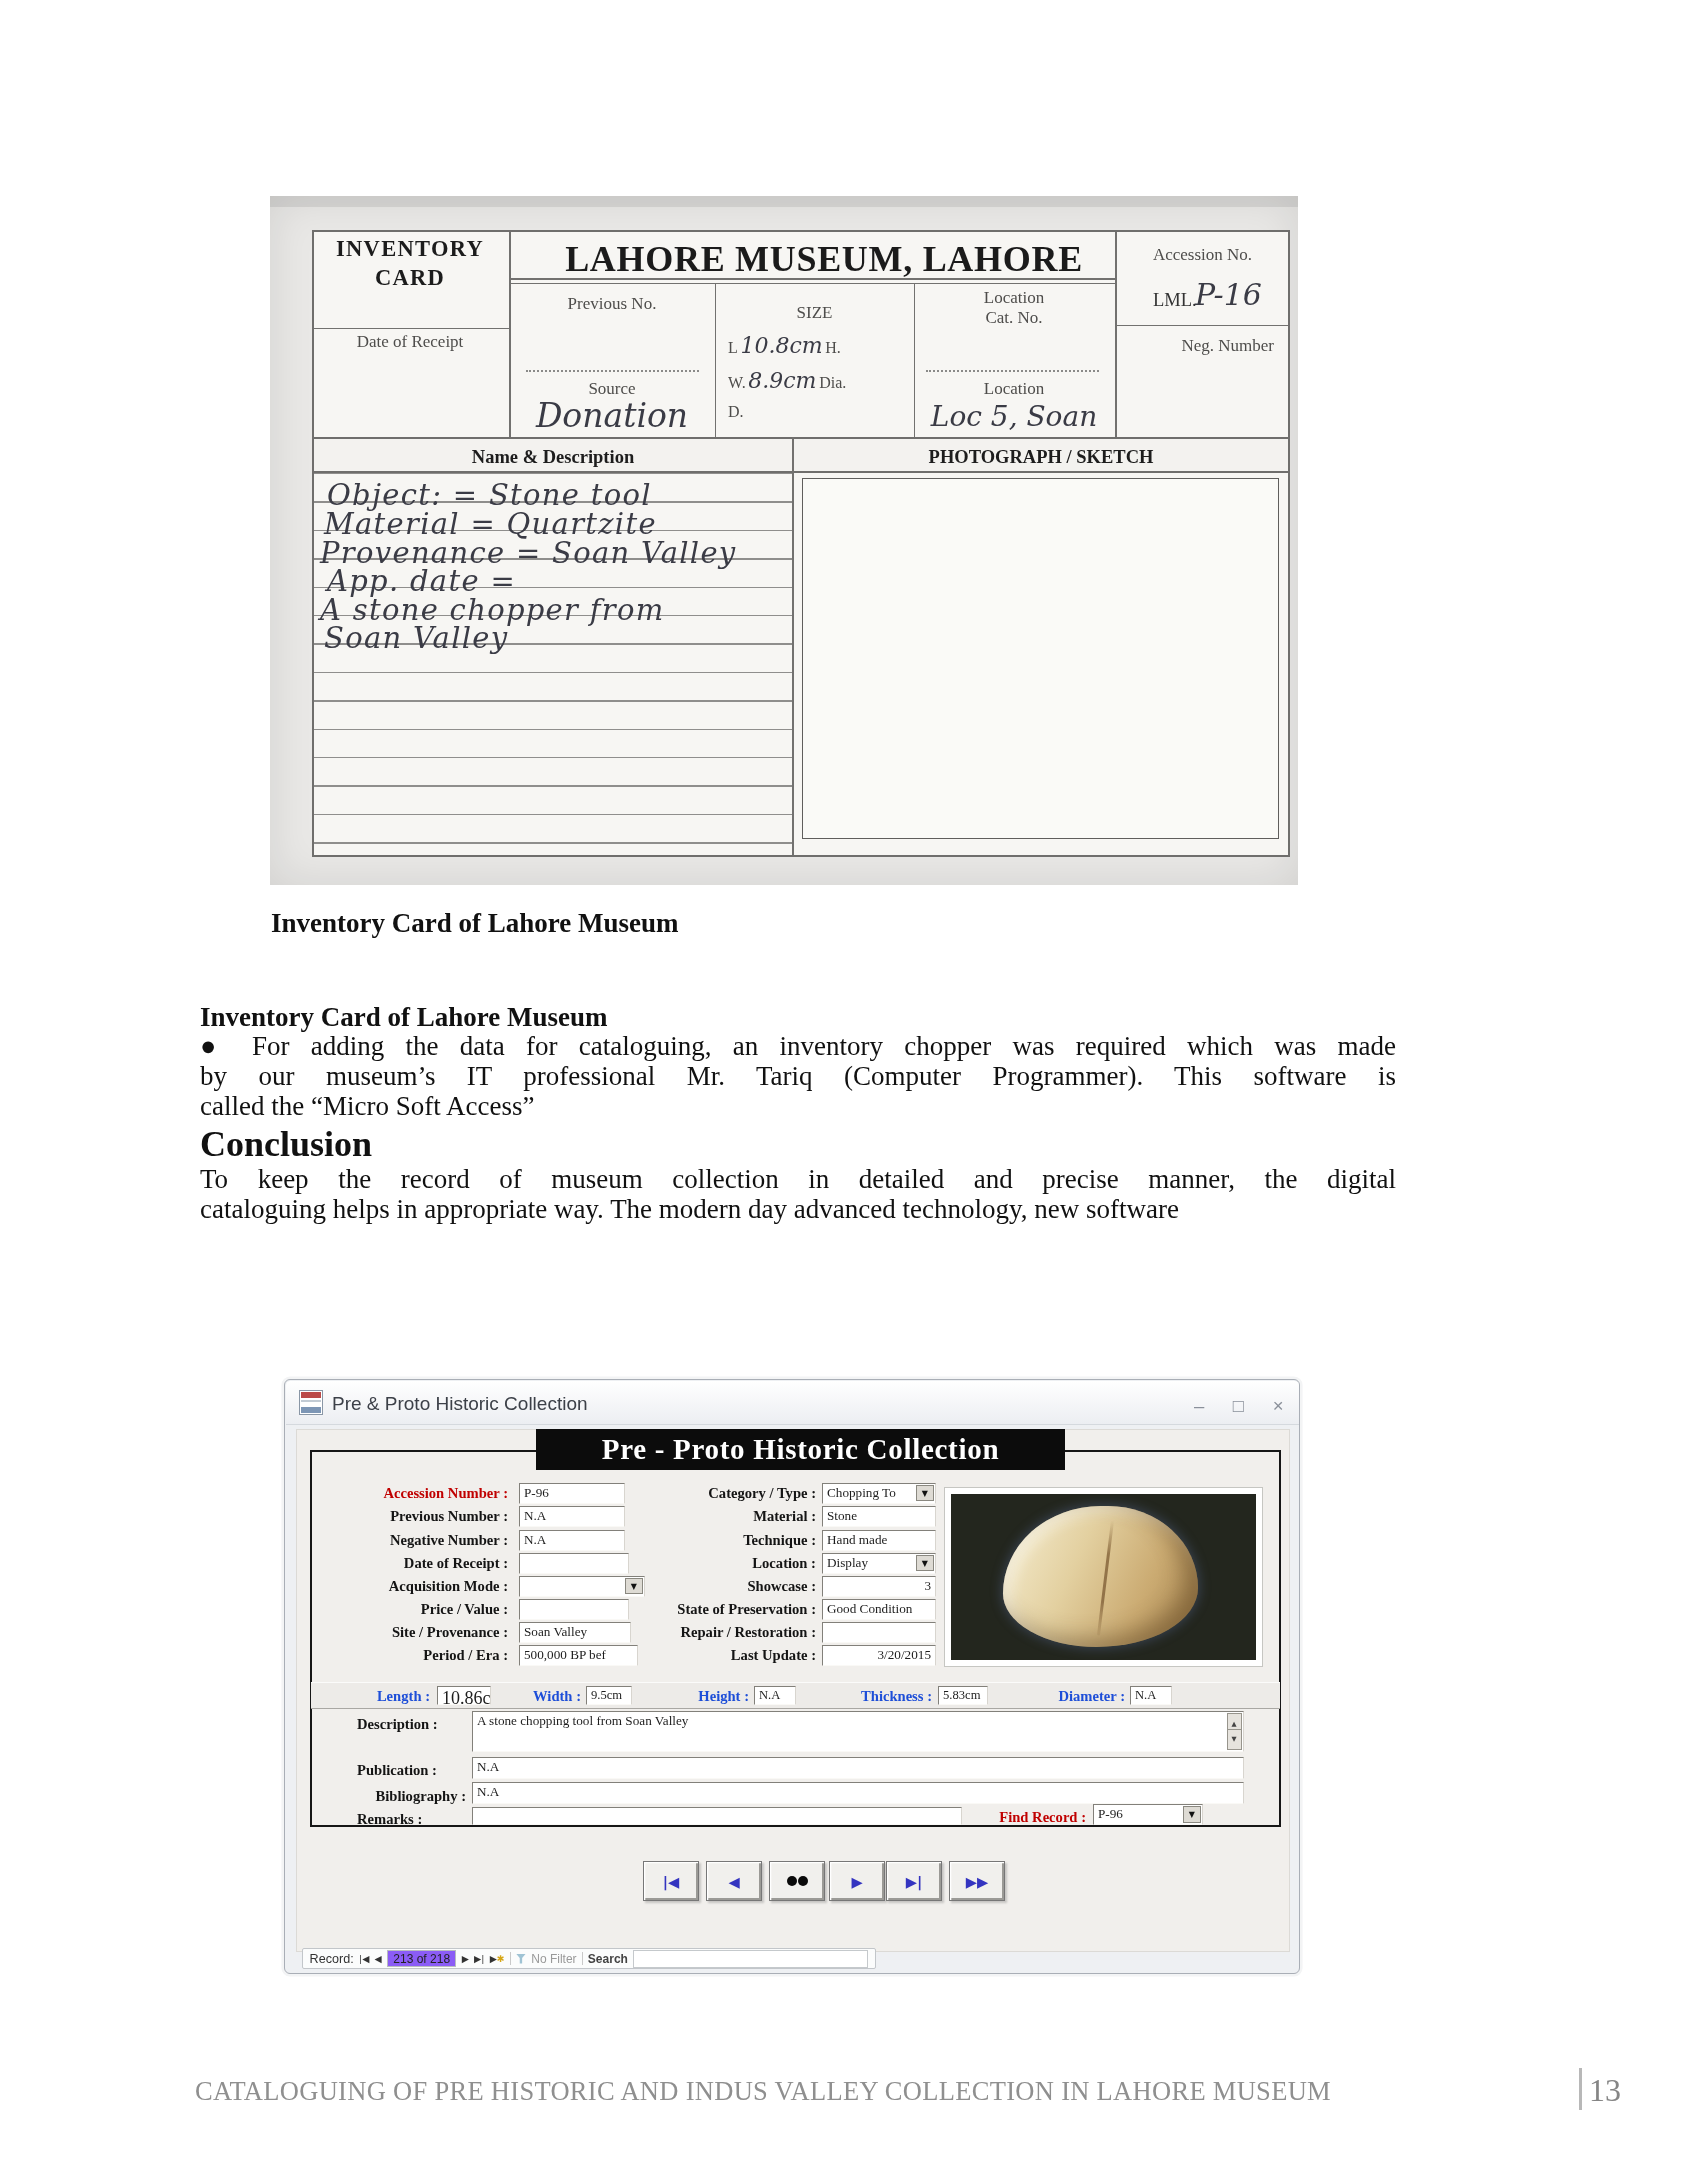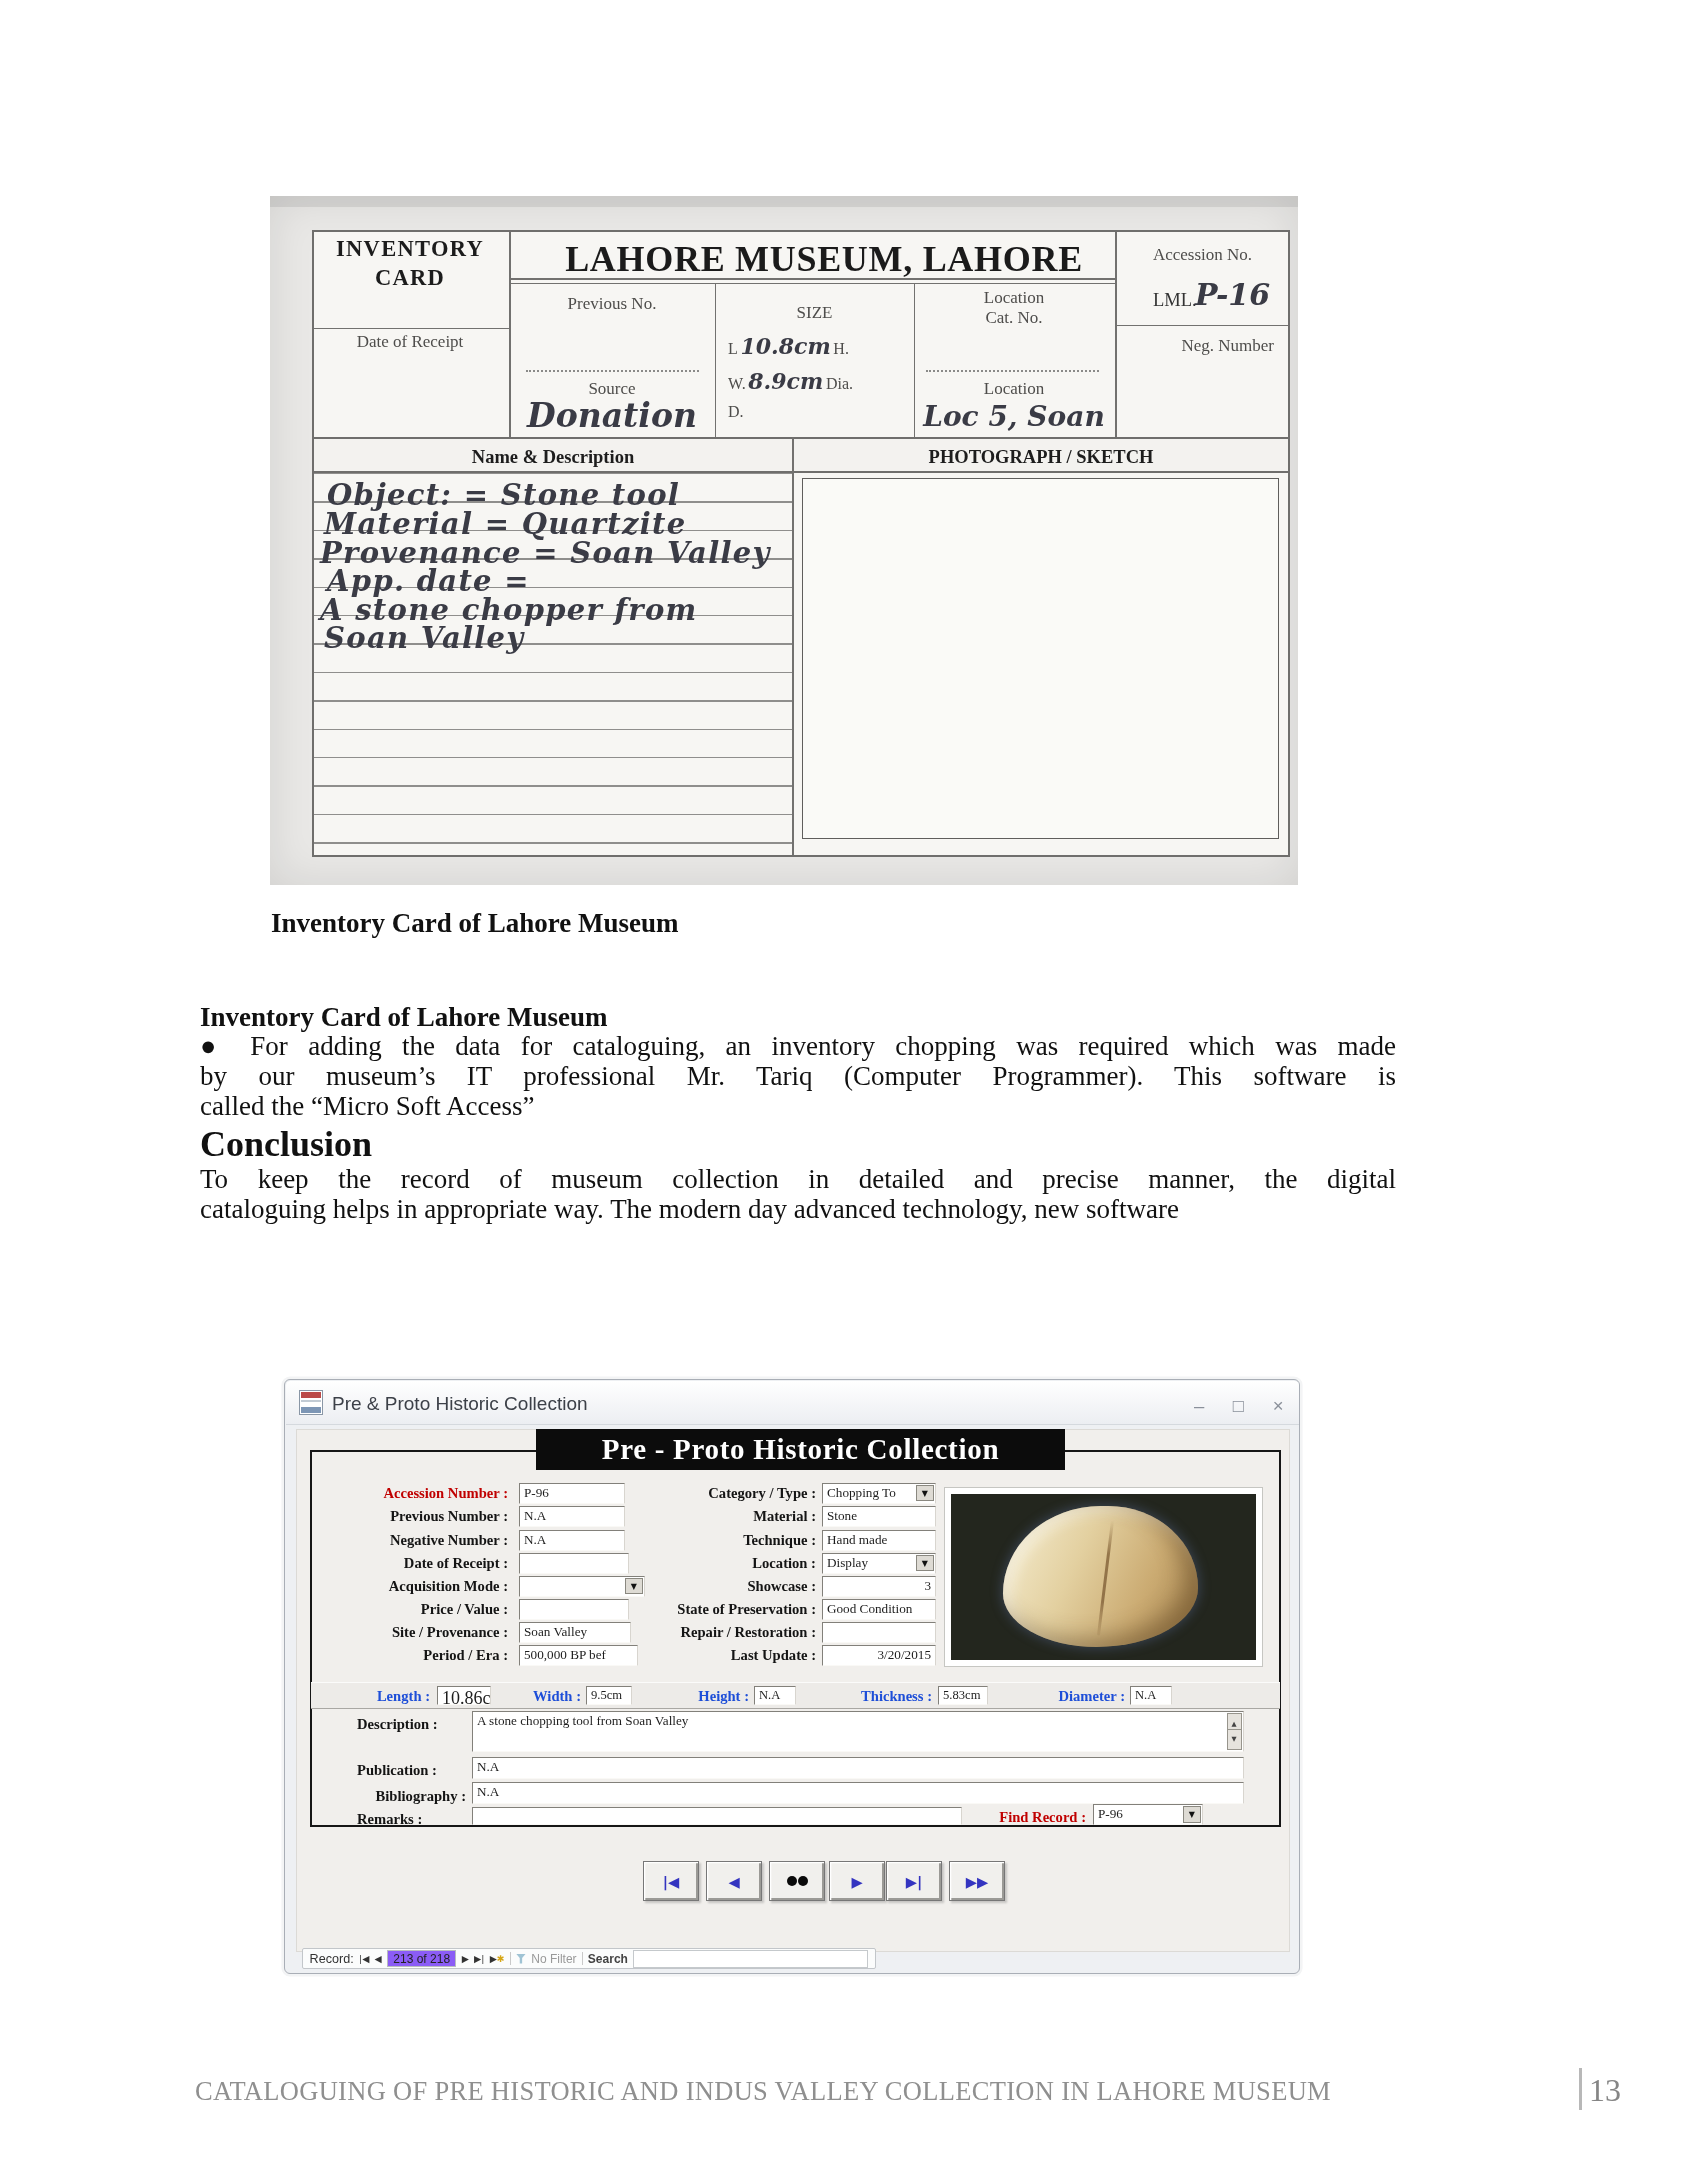--- a/index.html
+++ b/index.html
@@ -2,21 +2,21 @@
 <html style="font-size:10.6px"><head>
 <meta charset="utf-8">
 <style>
   html,body{margin:0;padding:0;background:#ffffff;}
   .page{position:relative;width:1687px;height:2183px;background:#ffffff;overflow:hidden;font-family:"Liberation Serif",serif;}
   .a{position:absolute;box-sizing:border-box;}
   .ser{font-family:"Liberation Serif",serif;}
   .san{font-family:"Liberation Sans",sans-serif;}
   .b{font-weight:bold;}
   .ctr{text-align:center;}
-  .hand{font-family:"DejaVu Serif",serif;font-style:italic;color:#3a3b45;font-weight:bold;}
+  .hand{font-family:"DejaVu Serif",serif;font-style:italic;color:#3a3b45;}
   .ln{position:absolute;background:#72716f;}
   .dot{position:absolute;border-top:2px dotted #8a8a88;}
   .plabel{position:absolute;color:#4e4d4b;font-family:"Liberation Serif",serif;}
   .rules{background:repeating-linear-gradient(to bottom,#8f8e8c 0px,#8f8e8c 1.3px,transparent 1.3px,transparent 28.4px);}
   .jline{text-align:justify;text-align-last:justify;}
   .sunken{position:absolute;background:#ffffff;border-top:1.3px solid #82807a;border-left:1.3px solid #82807a;border-right:0.7px solid #d8d5cf;border-bottom:0.7px solid #faf9f6;box-sizing:border-box;}
   .fval{font-family:"Liberation Serif",serif;font-size:13.2px;color:#1d1d1d;padding:1.3px 4px;white-space:nowrap;overflow:hidden;display:block;}
   .flab{position:absolute;font-family:"Liberation Serif",serif;font-weight:bold;font-size:14.6px;color:#141414;text-align:right;white-space:nowrap;}
   .blue{color:#1d4ed8;}
   .red{color:#c00000;}
@@ -101,21 +101,21 @@
   <div class="a hand" style="left:324px;top:507px;font-size:29px;letter-spacing:1.3px;">Material = Quartzite</div>
   <div class="a hand" style="left:320px;top:536px;font-size:29px;letter-spacing:1.3px;">Provenance = Soan Valley</div>
   <div class="a hand" style="left:327px;top:564px;font-size:29px;letter-spacing:1.3px;">App. date =</div>
   <div class="a hand" style="left:320px;top:593px;font-size:29px;letter-spacing:1.3px;">A stone chopper from</div>
   <div class="a hand" style="left:324px;top:621px;font-size:29px;letter-spacing:1.3px;">Soan Valley</div>
 
   <div class="a ser b" style="left:271px;top:908px;font-size:27px;color:#111;">Inventory Card of Lahore Museum</div>
 
   <div class="a ser b" style="left:200px;top:1002px;font-size:27px;color:#111;">Inventory Card of Lahore Museum</div>
   <div class="a ser" style="left:200px;top:1031px;width:1196px;font-size:27px;line-height:30px;color:#111;">
-    <div class="jline">● For adding the data for cataloguing, an inventory chopping was required which was made</div>
+    <div class="jline">● For adding the data for cataloguing, an inventory chopper was required which was made</div>
     <div class="jline">by our museum’s IT professional Mr. Tariq (Computer Programmer). This software is</div>
     <div>called the “Micro Soft Access”</div>
   </div>
   <div class="a ser b" style="left:200px;top:1123px;font-size:36px;color:#111;">Conclusion</div>
   <div class="a ser" style="left:200px;top:1164px;width:1196px;font-size:27px;line-height:30px;color:#111;">
     <div class="jline">To keep the record of museum collection in detailed and precise manner, the digital</div>
     <div>cataloguing helps in appropriate way. The modern day advanced technology, new software</div>
   </div>
 
   <div class="a" style="left:284px;top:1379px;width:1016px;height:595px;background:#eef0f3;border:1.3px solid #a9aeb6;border-radius:6px;box-shadow:0 0 0 2.6px #f3f4f5;"></div>

